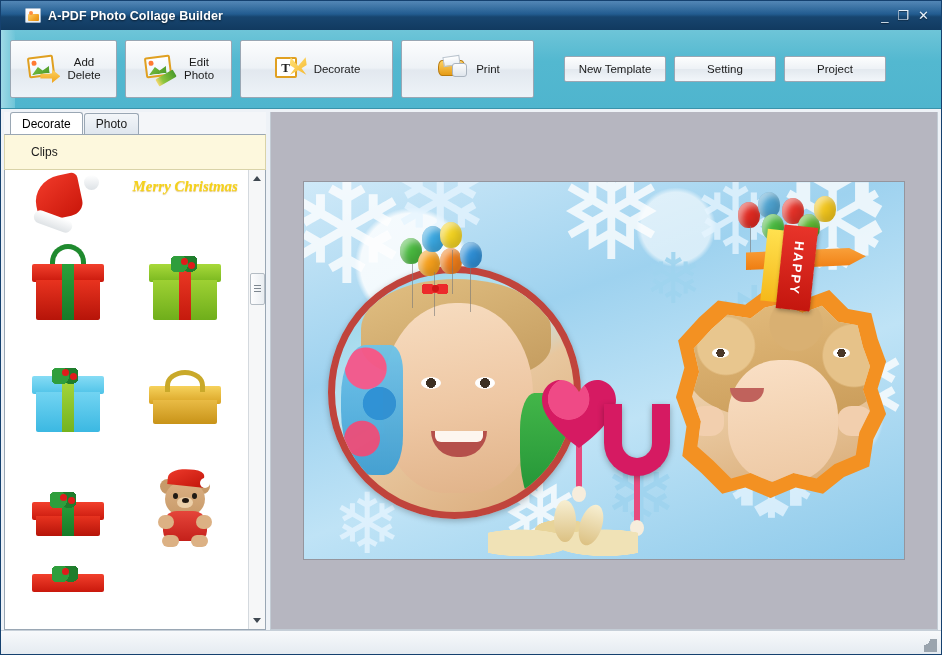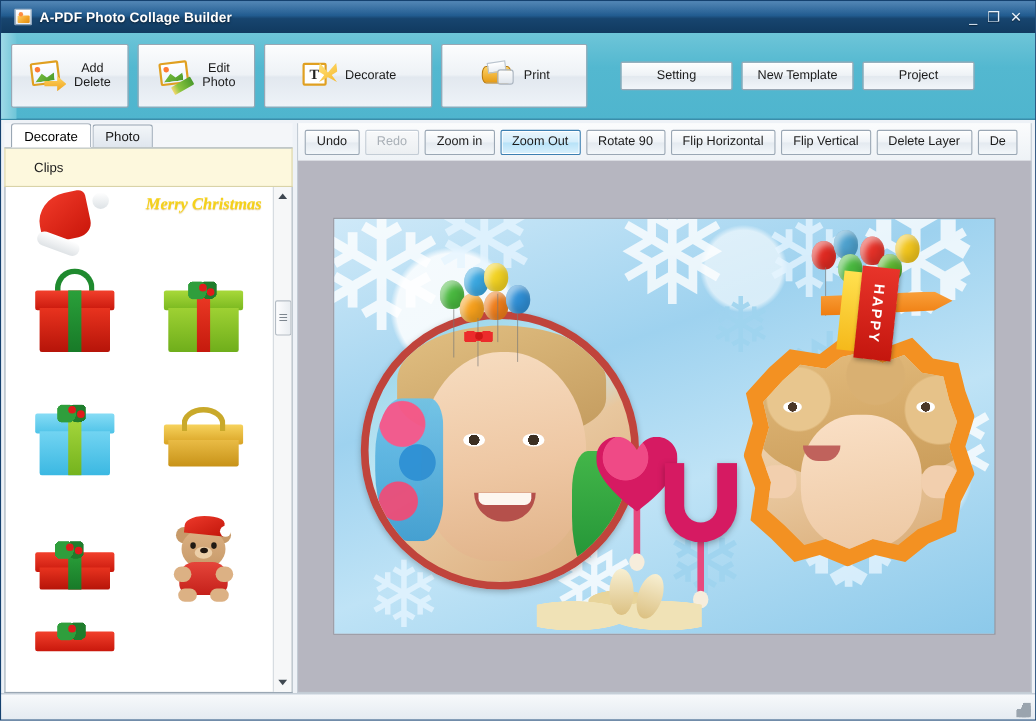--- a/index.html
+++ b/index.html
@@ -17,21 +17,21 @@
     background: linear-gradient(180deg,#2a5f96 0%, #1c4a7e 100%);
     border: 1px solid #15416f;
     display: flex; flex-direction: column;
   }
 
   
   .titlebar {
     height: 29px; flex: 0 0 29px;
     background: linear-gradient(180deg,#2d6ca5 0%, #225c90 45%, #17456f 55%, #113a60 100%);
     display: flex; align-items: center;
-    padding: 0 4px 0 12px;
+    padding: 0 4px 0 24px;
     position: relative;
   }
   .titlebar::after{
     content:""; position:absolute; left:0; right:0; top:0; height:13px;
     background:linear-gradient(180deg,rgba(255,255,255,.18),rgba(255,255,255,0));
     pointer-events:none;
   }
   .title-icon {
     width: 16px; height: 15px; margin-right: 7px;
     background: linear-gradient(180deg,#fff 0%,#e8eef5 100%);
@@ -598,22 +598,22 @@
 
     <div class="big-btn" style="min-width:133px">
       <div class="ic">
         <div class="ic-printer"></div>
       </div>
       <div class="lbl">Print</div>
     </div>
 
 
     <div style="margin-left:14px; display:flex;">
+      <div class="small-btn">New Template</div>
       <div class="small-btn">Setting</div>
-      <div class="small-btn">New Template</div>
       <div class="small-btn">Project</div>
     </div>
   </div>
 
   <div class="body-area">
 
     <div class="left-panel">
       <div class="tabs-row">
         <div class="tab active">Decorate</div>
         <div class="tab">Photo</div>
@@ -729,31 +729,20 @@
           <div class="vs-arrow">
               <span class="vs-down"></span>
             </div>
         </div>
       </div>
     </div>
 
     <div class="right-panel">
 
 
-      <div class="edit-toolbar">
-        <div class="tb-btn">Undo</div>
-        <div class="tb-btn disabled">Redo</div>
-        <div class="tb-btn">Zoom in</div>
-        <div class="tb-btn focused">Zoom Out</div>
-        <div class="tb-btn">Rotate 90</div>
-        <div class="tb-btn">Flip Horizontal</div>
-        <div class="tb-btn">Flip Vertical</div>
-        <div class="tb-btn">Delete Layer</div>
-        <div class="tb-btn">De</div>
-      </div>
 
       <div class="canvas-area">
         <div class="collage">
 
           <span class="flake" style="left:-20px;top:-26px;font-size:150px;">❄</span>
           <span class="flake b" style="left:86px;top:-40px;font-size:120px;">❄</span>
           <span class="flake" style="left:252px;top:-34px;font-size:132px;">❅</span>
           <span class="flake b" style="left:388px;top:-16px;font-size:104px;">❄</span>
           <span class="flake" style="left:470px;top:-30px;font-size:140px;">❆</span>
           <span class="flake d" style="left:410px;top:92px;font-size:96px;">❅</span>

